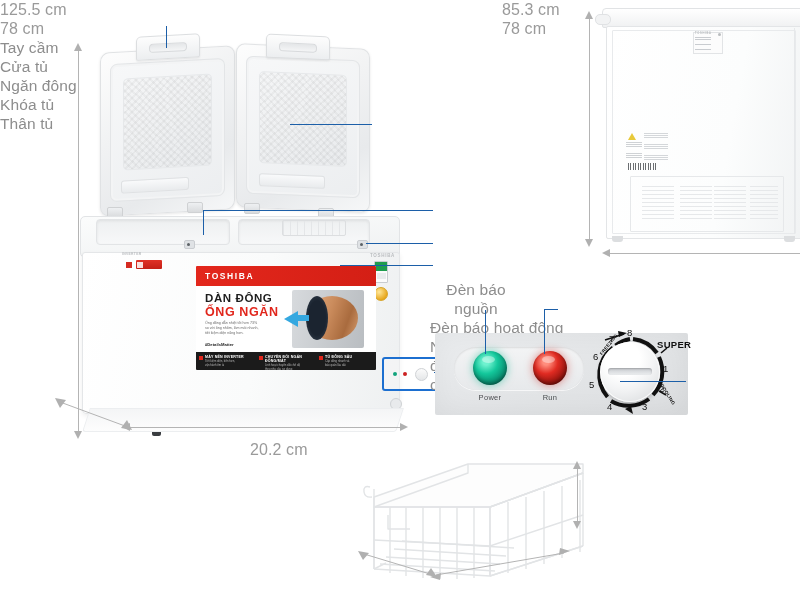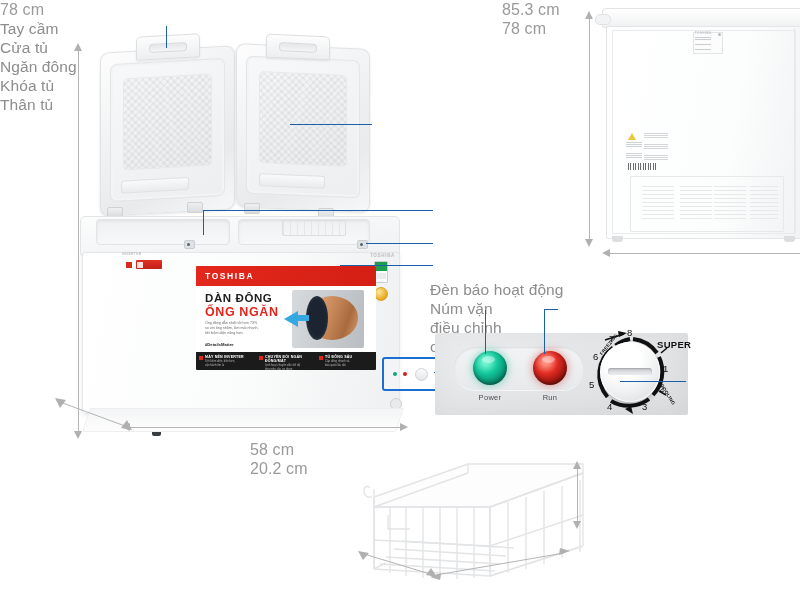--- a/index.html
+++ b/index.html
@@ -310,20 +310,21 @@
       <div class="knob-mini" style="left:31px;top:9px;"></div>
     </div>
 
     <div class="caster" style="left:390px;top:398px;"></div>
     <div class="foot" style="left:152px;top:430px;"></div>
     <div class="abs" style="left:86px;top:408px;width:312px;height:22px;background:linear-gradient(180deg,#f4f5f6,#fdfdfd);border:1px solid #eceef0;border-radius:0 0 3px 3px;transform:skewX(-18deg);"></div>
 
     <div class="drule v" style="left:78px;top:50px;height:382px;"></div>
     <div class="arrow up" style="left:74px;top:43px;"></div>
     <div class="arrow down" style="left:74px;top:431px;"></div>
+    <div class="dim" style="left:4px;top:202px;">125.5 cm</div>
 
     <div class="drule h" style="left:128px;top:427px;width:274px;"></div>
     <div class="arrow left" style="left:122px;top:423px;"></div>
     <div class="arrow right" style="left:400px;top:423px;"></div>
 
     <div class="abs" style="left:55px;top:398px;width:78px;height:32px;">
       <svg width="78" height="32">
         <line x1="5" y1="4" x2="70" y2="28" stroke="#b4b4b4" stroke-width="1"></line>
         <polygon points="0,0 11,2 5,10" fill="#b0b0b0"></polygon>
         <polygon points="77,32 66,30 72,22" fill="#b0b0b0"></polygon>
@@ -438,20 +439,22 @@
         <div class="dnum" style="left:76px;top:34px;">1</div>
 
         <div class="dsuper" style="left:70px;top:10px;">SUPER</div>
 
         <div class="darc-lbl" style="left:9px;top:13px;transform:rotate(-52deg);">FREEZING</div>
         <div class="darc-lbl" style="left:69px;top:63px;transform:rotate(58deg);">COOLING</div>
       </div>
     </div>
 
     <div class="lead v" style="left:55px;top:30px;height:44px;"></div>
+    <div class="callout" style="left:12px;top:-8px;text-align:center;width:92px;">Đèn báo
+nguồn</div>
 
     <div class="lead v" style="left:114px;top:29px;height:45px;"></div>
     <div class="lead h" style="left:114px;top:29px;width:14px;"></div>
     <div class="callout" style="left:133px;top:20px;">Đèn báo hoạt động</div>
 
     <div class="lead h" style="left:190px;top:101px;width:66px;"></div>
     <div class="callout" style="left:262px;top:64px;">Núm vặn
 điều chỉnh
 công suất</div>
   </div>
@@ -510,21 +513,20 @@
     <div class="arrow up" style="left:323px;top:21px;"></div>
     <div class="arrow down" style="left:323px;top:81px;"></div>
 
     <div class="abs" style="left:180px;top:108px;width:140px;height:32px;">
       <svg width="140" height="32">
         <line x1="6" y1="27" x2="134" y2="5" stroke="#b4b4b4" stroke-width="1"></line>
         <polygon points="0,29 11,25 10,32" fill="#b0b0b0"></polygon>
         <polygon points="140,3 129,7 130,0" fill="#b0b0b0"></polygon>
       </svg>
     </div>
-    <div class="dim" style="left:212px;top:117px;">58 cm</div>
 
     <div class="abs" style="left:108px;top:110px;width:80px;height:28px;">
       <svg width="80" height="28">
         <line x1="6" y1="4" x2="72" y2="24" stroke="#b4b4b4" stroke-width="1"></line>
         <polygon points="0,1 11,3 5,10" fill="#b0b0b0"></polygon>
         <polygon points="79,27 68,25 73,18" fill="#b0b0b0"></polygon>
       </svg>
     </div>
     <div class="dim" style="left:85px;top:131px;">20.2 cm</div>
   </div>

